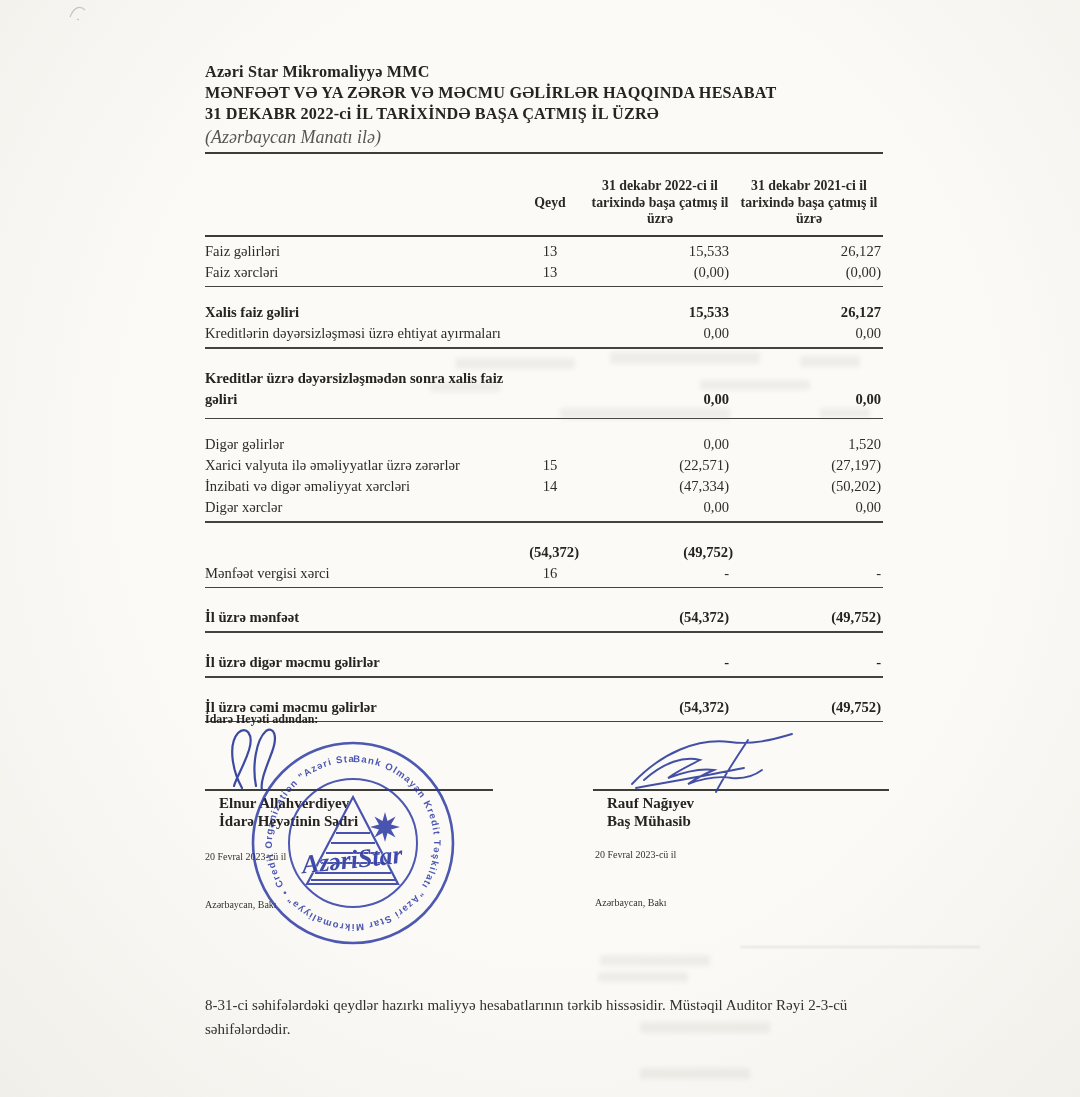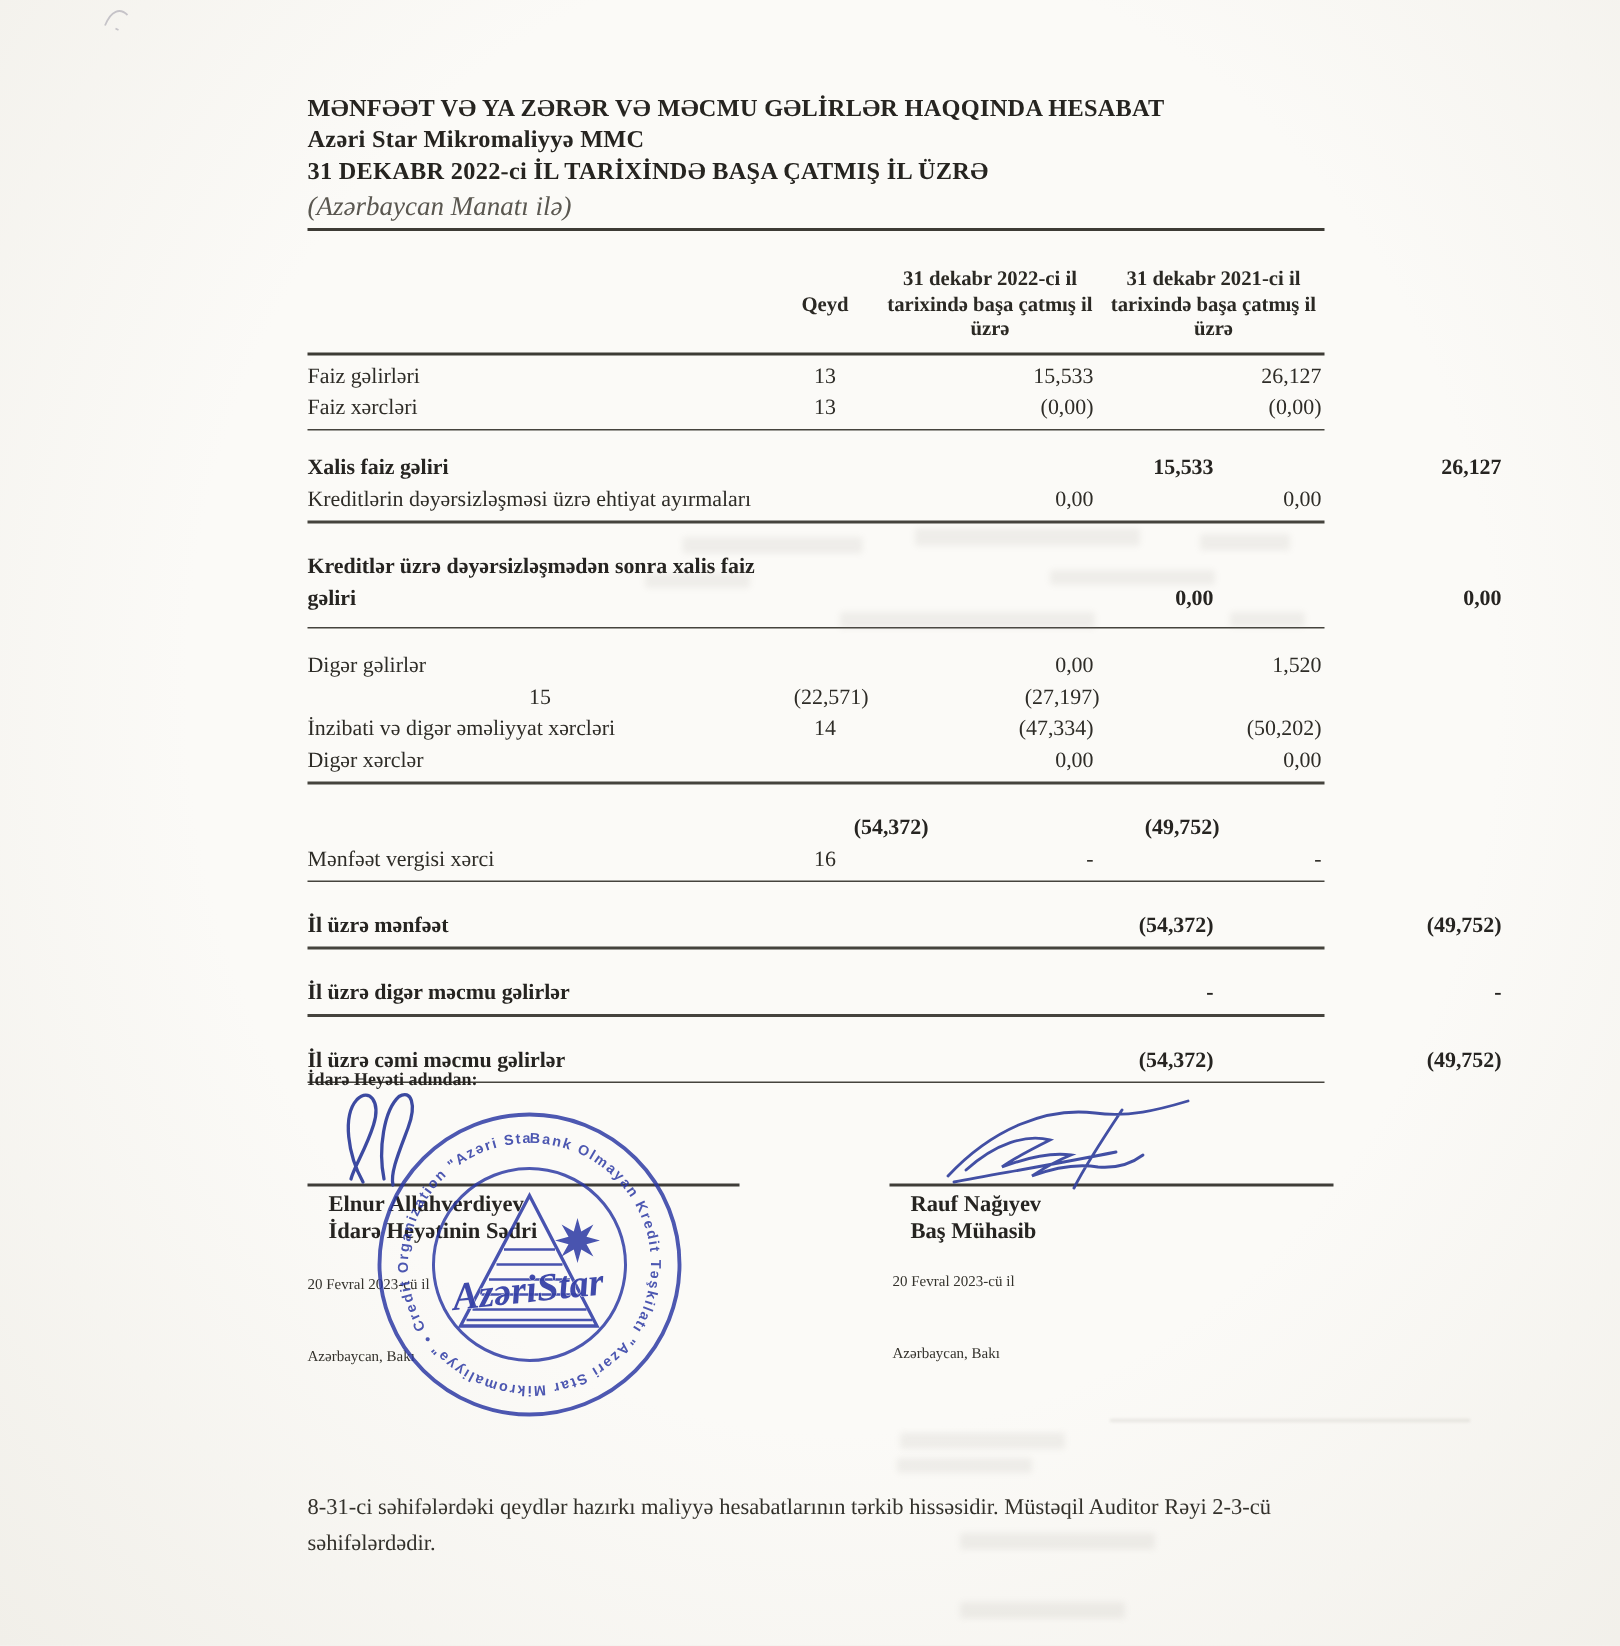--- a/index.html
+++ b/index.html
@@ -39,21 +39,21 @@
   .thead .h { font-weight:bold; font-size:13.8px; line-height:16.5px; text-align:center; color:#2b2924; }
   .thead .h-note { padding-bottom:16px; }
   .trow {
     display:grid; grid-template-columns:310px 70px 150px 148px;
     font-size:14.6px; line-height:21px;
   }
   .trow .label { padding-right:4px; }
   .trow .note  { text-align:center; }
   .trow .val   { text-align:right; padding-right:6px; }
   .trow .val2  { text-align:right; padding-right:2px; }
-  .bold { font-weight:bold; color:#262421;gap:40px; }
+  .bold { font-weight:bold; color:#262421; }
   .gap    { margin-top:15px; }
   .gap-lg { margin-top:19px; }
   .mt4    { margin-top:4px; }
   .align-end { align-items:end; }
 
   
   .abs { position:absolute; }
   .sig-heading { left:205px; top:712px; font-weight:bold; font-size:12px; color:#262421; }
   .sig-line { position:absolute; height:1.5px; background:#3f3d38; }
   .sig-name  { font-weight:bold; font-size:15px; line-height:18.5px; color:#262421; }
@@ -76,22 +76,22 @@
 
 <div class="page">
 
   <svg class="corner-mark" width="26" height="20" viewBox="0 0 26 20">
     <path d="M 4,14 C 8,4 14,2 19,7 M 11,16 l 2,1" stroke="#8d8a99" stroke-width="1.2" fill="none"></path>
   </svg>
 
   <div class="content">
 
     <div class="doc-header">
+      <div class="hline">Azəri Star Mikromaliyyə MMC</div>
       <div class="hline">MƏNFƏƏT VƏ YA ZƏRƏR VƏ MƏCMU GƏLİRLƏR HAQQINDA HESABAT</div>
-      <div class="hline">Azəri Star Mikromaliyyə MMC</div>
       <div class="hline">31 DEKABR 2022-ci İL TARİXİNDƏ BAŞA ÇATMIŞ İL ÜZRƏ</div>
       <div class="subtitle">(Azərbaycan Manatı ilə)</div>
       <div class="rule-strong"></div>
     </div>
 
     <div class="thead">
       <div></div>
       <div class="h h-note">Qeyd</div>
       <div class="h">31 dekabr 2022-ci il tarixində başa çatmış il üzrə</div>
       <div class="h">31 dekabr 2021-ci il tarixində başa çatmış il üzrə</div>
@@ -134,20 +134,21 @@
     </div>
     <div class="rl mt8"></div>
 
     <div class="trow gap">
       <div class="label">Digər gəlirlər</div>
       <div class="note"></div>
       <div class="val">0,00</div>
       <div class="val2">1,520</div>
     </div>
     <div class="trow">
+      <div class="label">Xarici valyuta ilə əməliyyatlar üzrə zərərlər</div>
       <div class="note">15</div>
       <div class="val">(22,571)</div>
       <div class="val2">(27,197)</div>
     </div>
     <div class="trow">
       <div class="label">İnzibati və digər əməliyyat xərcləri</div>
       <div class="note">14</div>
       <div class="val">(47,334)</div>
       <div class="val2">(50,202)</div>
     </div>

